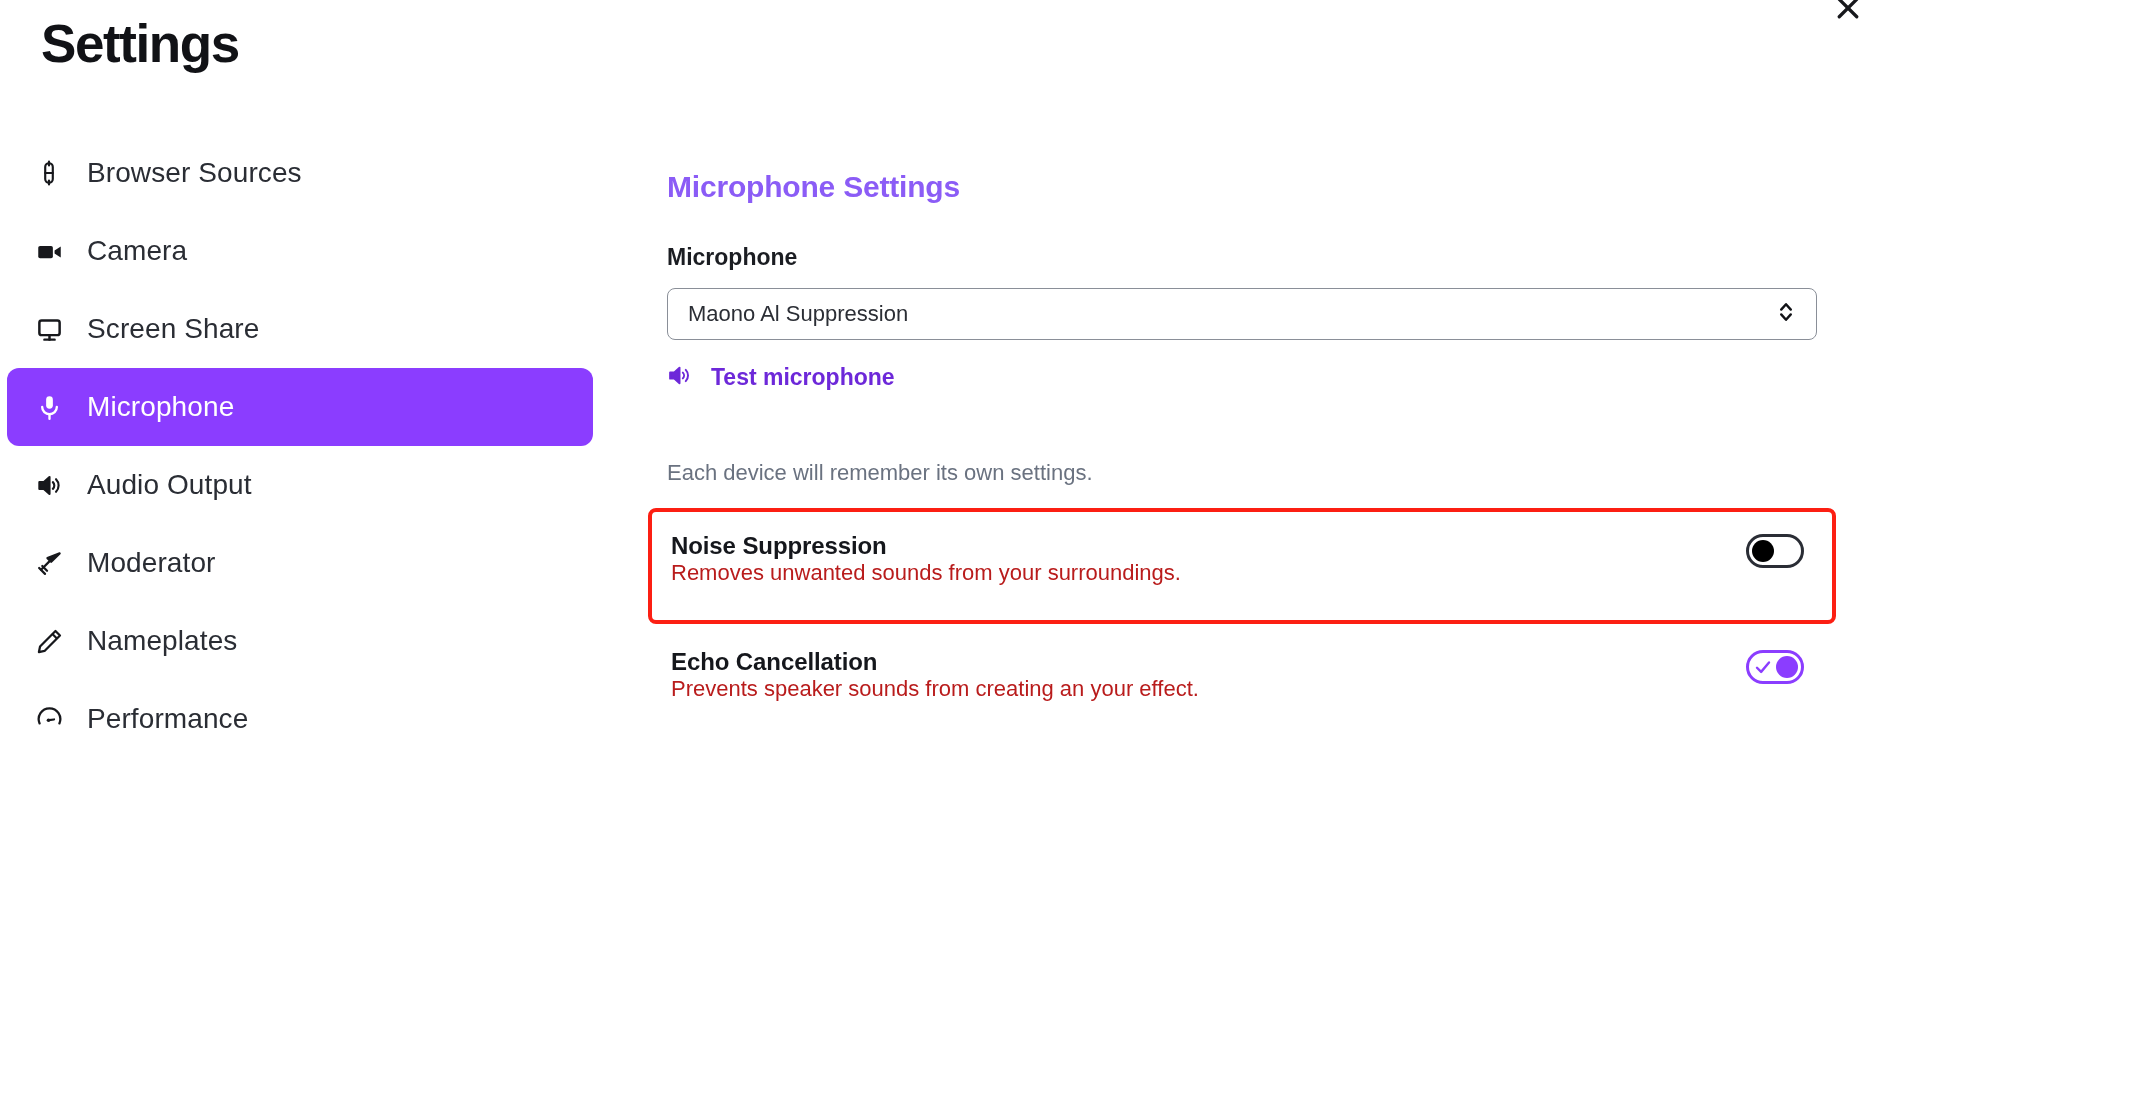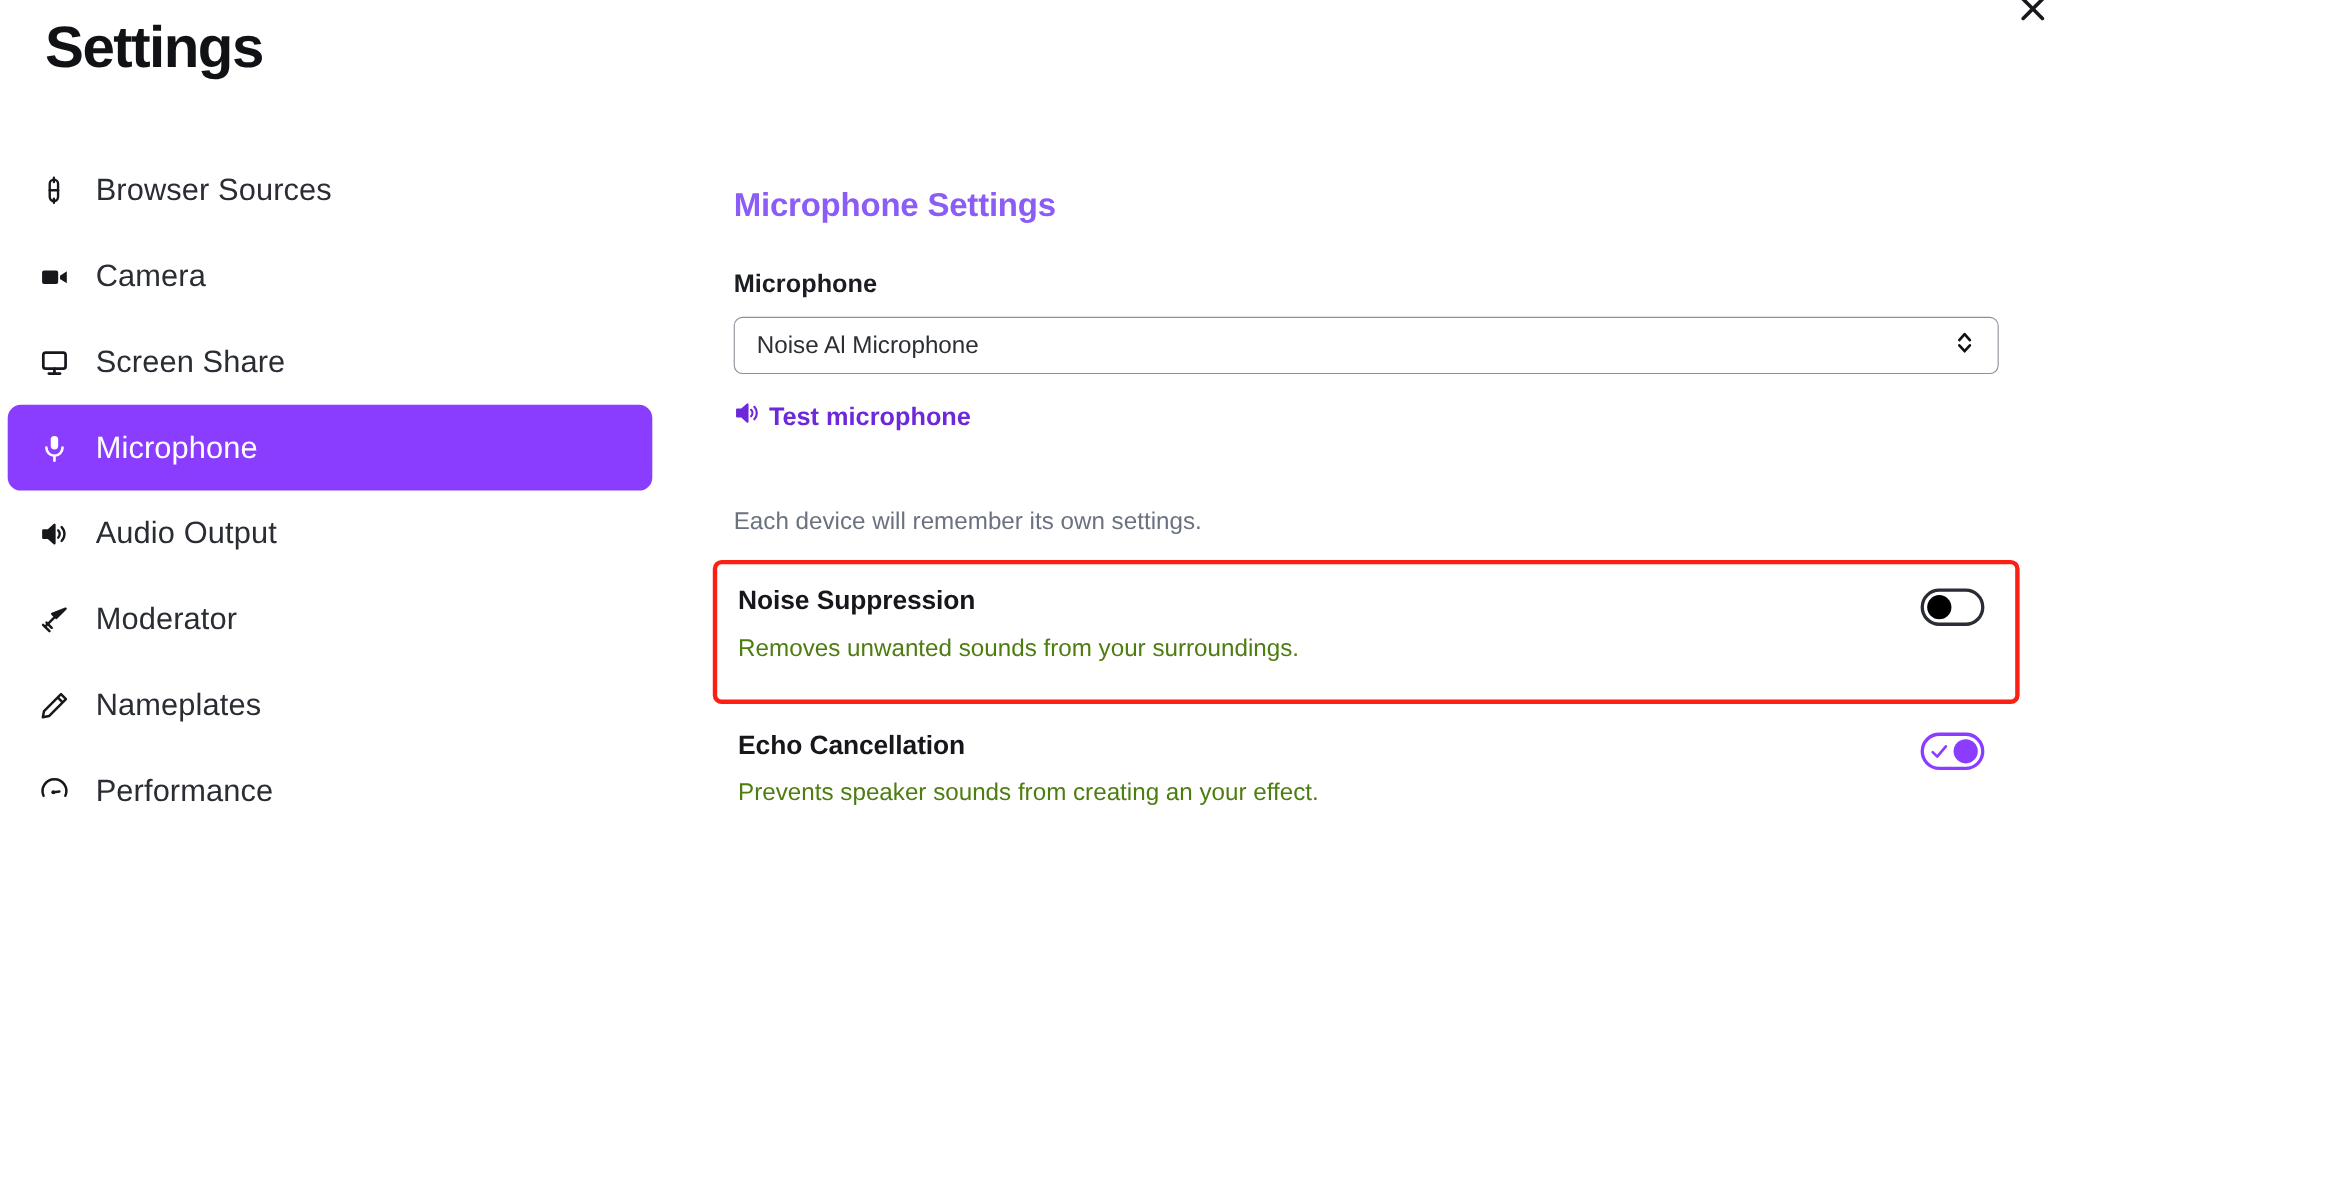--- a/index.html
+++ b/index.html
@@ -134,21 +134,21 @@
     right: 22px;
     top: 50%;
     transform: translateY(-50%);
     pointer-events: none;
     color: #111216;
   }
 
   .test-mic {
     display: inline-flex;
     align-items: center;
-    gap: 7px;
+    gap: 19px;
     margin-top: 23px;
     cursor: pointer;
     color: #6d28d9;
   }
   .test-mic .tm-label {
     font-size: 23px;
     font-weight: 700;
     color: #6d28d9;
   }
 
@@ -176,23 +176,22 @@
     border-color: #fc1f13;
   }
   .toggle-texts { padding-top: 2px; }
   .toggle-name {
     font-size: 24px;
     font-weight: 700;
     color: #15171c;
     letter-spacing: -0.1px;
   }
   .toggle-desc {
-    margin-top: 15px;
     font-size: 22px;
-    color: #4d7c0f;
+    color: #b91c1c;
   }
 
   .switch {
     flex: none;
     width: 58px;
     height: 34px;
     border-radius: 999px;
     position: relative;
     cursor: pointer;
     margin-top: 4px;
@@ -345,21 +344,21 @@
 
   </nav>
 
   <section class="main">
 
     <h2 class="section-title">Microphone Settings</h2>
 
     <div class="field-label">Microphone</div>
 
     <div class="select-wrap">
-      <div class="select-box">Noise Al Microphone</div>
+      <div class="select-box">Maono Al Suppression</div>
       <span class="select-arrow">
         <svg width="18" height="24" viewBox="0 0 14 20" fill="none" stroke="currentColor" stroke-width="2" stroke-linecap="round" stroke-linejoin="round">
           <polyline points="3,8 7,3.5 11,8"></polyline>
           <polyline points="3,12 7,16.5 11,12"></polyline>
         </svg>
       </span>
     </div>
 
     <div class="test-mic">
       <span>

